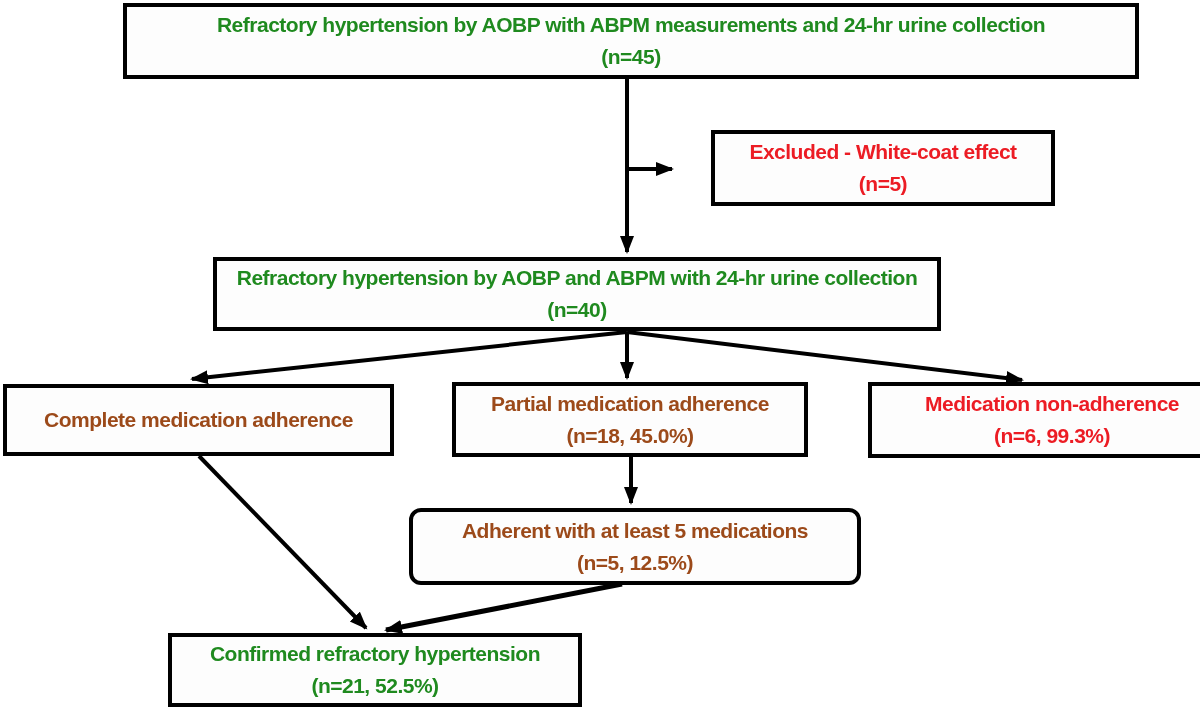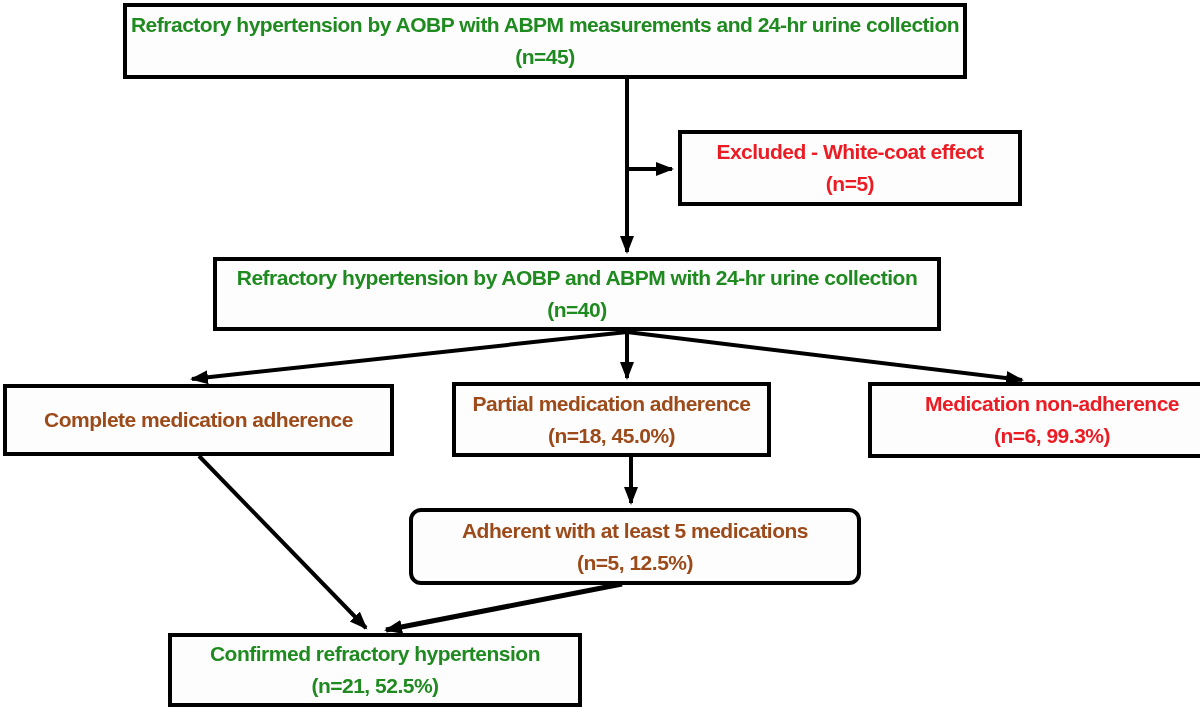--- a/index.html
+++ b/index.html
@@ -36,25 +36,25 @@
     text-align: center;
     font-weight: bold;
     font-size: 21px;
     letter-spacing: -0.5px;
   }
   .node .line {
     line-height: 32px;
     white-space: nowrap;
   }
   
-  .n-screened    { left: 123px; top: 3px;   width: 844px; height: 76px; }
-  .n-excluded    { left: 678px; top: 130px; width: 344px;  height: 76px; }
+  .n-screened    { left: 123px; top: 3px;   width: 1016px; height: 76px; }
+  .n-excluded    { left: 711px; top: 130px; width: 344px;  height: 76px; }
   .n-eligible    { left: 213px; top: 257px; width: 728px;  height: 74px; }
   .n-complete    { left: 3px;   top: 384px; width: 391px;  height: 72px; }
-  .n-partial     { left: 452px; top: 382px; width: 319px;  height: 75px; }
+  .n-partial     { left: 452px; top: 382px; width: 356px;  height: 75px; }
   .n-nonadherent { left: 868px; top: 382px; width: 360px;  height: 76px; padding-left: 8px; }
   .n-adherent5   { left: 409px; top: 508px; width: 452px;  height: 77px; border-radius: 12px; }
   .n-confirmed   { left: 168px; top: 633px; width: 414px;  height: 74px; }
 </style>
 </head>
 <body>
 
 <div class="canvas">
 
   <svg class="arrows" viewBox="0 0 1200 713" xmlns="http://www.w3.org/2000/svg">

